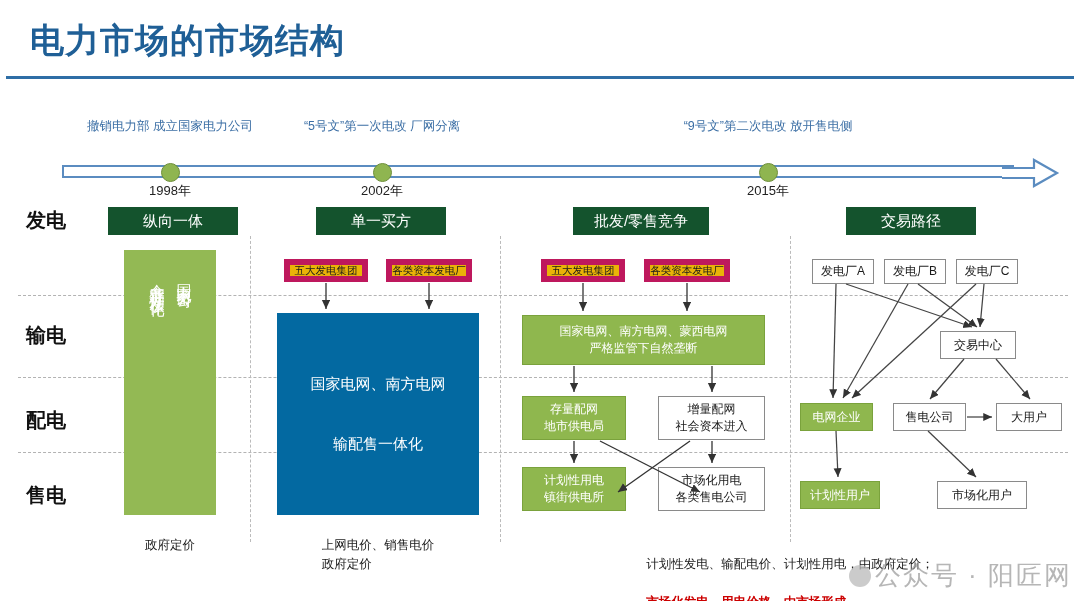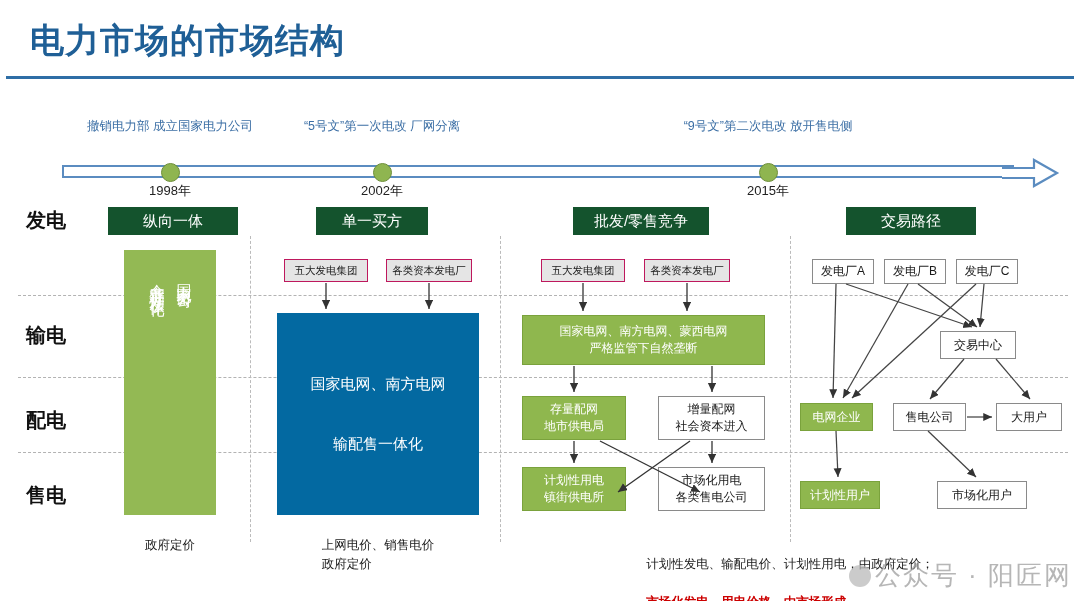--- a/index.html
+++ b/index.html
@@ -74,21 +74,21 @@
     box-sizing:border-box;white-space:nowrap;
   }
 
   
   .box{
     position:absolute;box-sizing:border-box;
     display:flex;align-items:center;justify-content:center;
     text-align:center;line-height:15px;white-space:pre-line;
   }
   .box.white{
-    background:#e5e5e5;border:1px solid #be185d;color:#1a1a1a;
+    background:#eab308;border:6px solid #be185d;color:#1a1a1a;
     font-size:10.5px;
   }
   .box.white-lg{
     background:#ffffff;border:1px solid #8a8a8a;color:#1a1a1a;
     font-size:12px;line-height:17px;
   }
   .box.green{
     background:#8fb74e;border:1px solid #7aa23c;color:#ffffff;
     font-size:12px;line-height:17px;
   }
@@ -168,21 +168,21 @@
   <div class="rowlabel" style="top:482px">售电</div>
 
   <div class="hdash" style="top:295px"></div>
   <div class="hdash" style="top:377px"></div>
   <div class="hdash" style="top:452px"></div>
   <div class="vdash" style="left:250px"></div>
   <div class="vdash" style="left:500px"></div>
   <div class="vdash" style="left:790px"></div>
 
   <div class="chip" style="left:108px;top:207px;width:130px">纵向一体</div>
-  <div class="chip" style="left:316px;top:207px;width:112px">单一买方</div>
+  <div class="chip" style="left:316px;top:207px;width:130px">单一买方</div>
   <div class="chip" style="left:573px;top:207px;width:136px">批发/零售竞争</div>
   <div class="chip" style="left:846px;top:207px;width:130px">交易路径</div>
 
   <div class="vbox" style="left:124px;top:250px;width:92px;height:265px;">
     <span class="vtext">国家电力公司</span>
     <span class="vtext small">全产业链计划性一体化</span>
   </div>
   <div class="footnote" style="left:170px;top:536px">政府定价</div>
 
   <div class="box white" style="left:284px;top:259px;width:84px;height:23px">五大发电集团</div>

